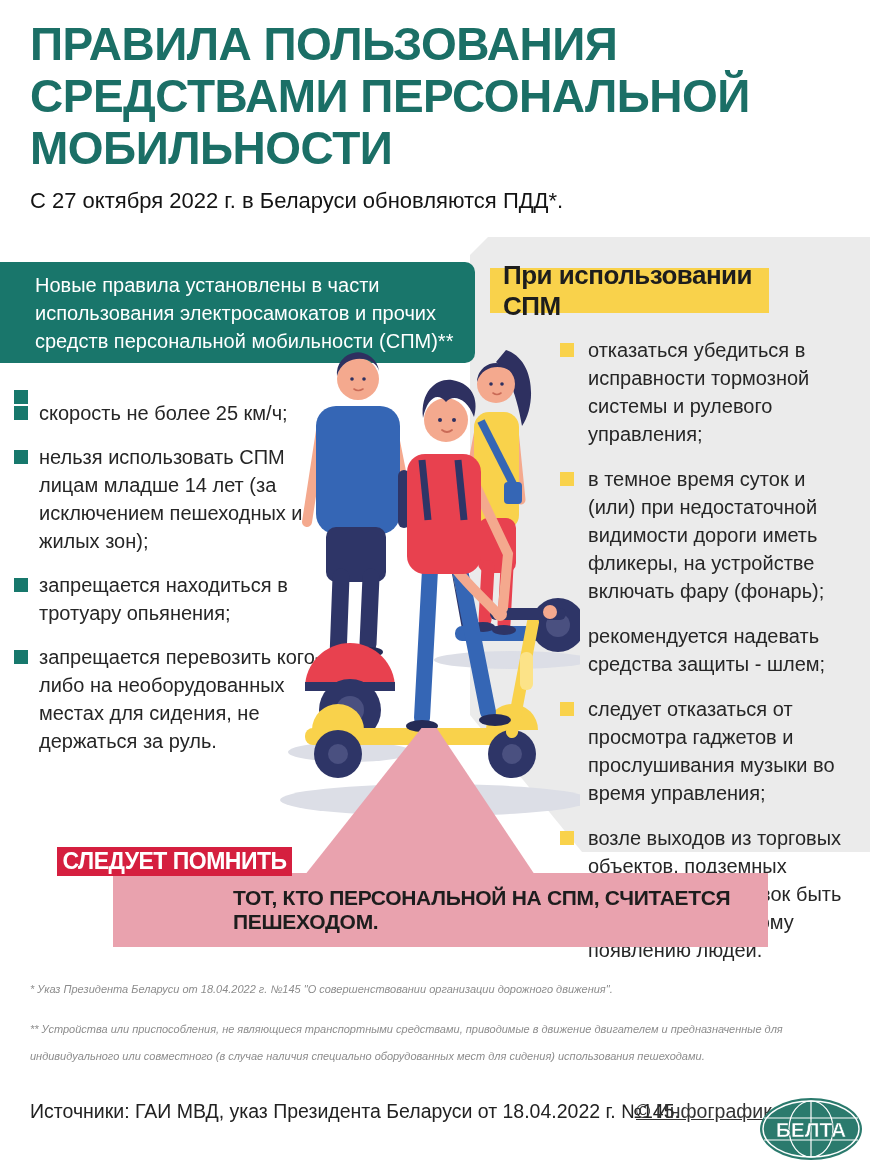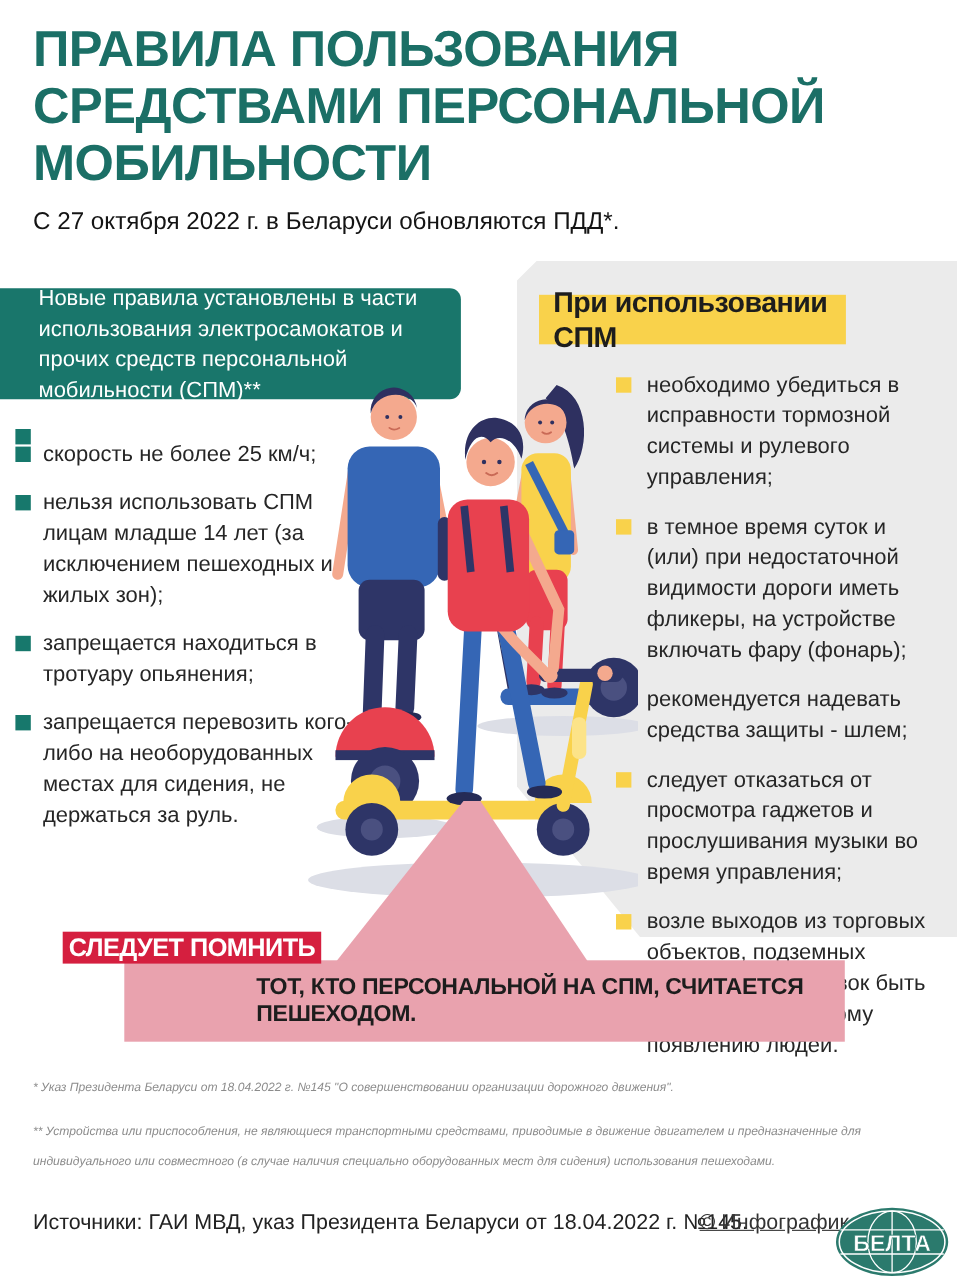--- a/index.html
+++ b/index.html
@@ -20,21 +20,21 @@
     background:var(--panel);
     clip-path:polygon(0 18px,18px 0,100% 0,100% 100%,112px 100%,0 478px);}
   .spm-header{position:absolute;left:490px;top:268px;width:279px;height:45px;
     background:var(--yellow);display:flex;align-items:center;padding-left:13px;
     font-size:26px;font-weight:bold;color:#1d1d1d;letter-spacing:-0.5px;}
   .spm-list{position:absolute;left:560px;top:336px;width:292px;list-style:none;}
   .spm-list li{position:relative;padding-left:28px;margin-bottom:17px;
     font-size:20px;line-height:28px;color:var(--ink);}
   .spm-list li .bullet{position:absolute;left:0;top:7px;width:14px;height:14px;background:var(--yellow);}
 
-  .intro-box{position:absolute;left:0;top:262px;width:419px;height:101px;
+  .intro-box{position:absolute;left:0;top:262px;width:475px;height:101px;
     background:var(--teal-box);border-radius:0 10px 10px 0;
     display:flex;align-items:center;padding:10px 14px 10px 35px;}
   .intro-box p{color:#fff;font-size:20px;line-height:28px;}
 
   .rules-list{position:absolute;left:14px;top:383px;width:312px;list-style:none;}
   .rules-list li{position:relative;padding-left:25px;margin-bottom:16px;
     font-size:20px;line-height:28px;color:var(--ink);}
   .rules-list li .bullet{position:absolute;left:0;top:7px;width:14px;height:14px;background:#17786c;}
 
   .illustration{position:absolute;left:250px;top:322px;width:330px;height:545px;pointer-events:none;}
@@ -64,21 +64,21 @@
   <h1 class="title">ПРАВИЛА ПОЛЬЗОВАНИЯ
 СРЕДСТВАМИ ПЕРСОНАЛЬНОЙ
 МОБИЛЬНОСТИ</h1>
   <p class="subtitle">С 27 октября 2022 г. в Беларуси обновляются ПДД*.</p>
 
   <div class="gray-panel"></div>
   <div class="spm-header">
     <span>При использовании СПМ</span>
   </div>
   <ul class="spm-list">
-    <li><span class="bullet"></span><span>необходимо убедиться в исправности тормозной системы и рулевого управления;</span></li>
+    <li><span class="bullet"></span><span>отказаться убедиться в исправности тормозной системы и рулевого управления;</span></li>
     <li><span class="bullet"></span><span>в темное время суток и (или) при недостаточной видимости дороги иметь фликеры, на устройстве включать фару (фонарь);</span></li>
     <li><span class="bullet"></span><span>рекомендуется надевать средства защиты - шлем;</span></li>
     <li><span class="bullet"></span><span>следует отказаться от просмотра гаджетов и прослушивания музыки во время управления;</span></li>
     <li><span class="bullet"></span><span>возле выходов из торговых объектов, подземных переходов, остановок быть готовым к внезапному появлению людей.</span></li>
   </ul>
 
   <div class="intro-box">
     <p>Новые правила установлены в части использования электросамокатов и прочих средств персональной мобильности (СПМ)**</p>
   </div>
 

